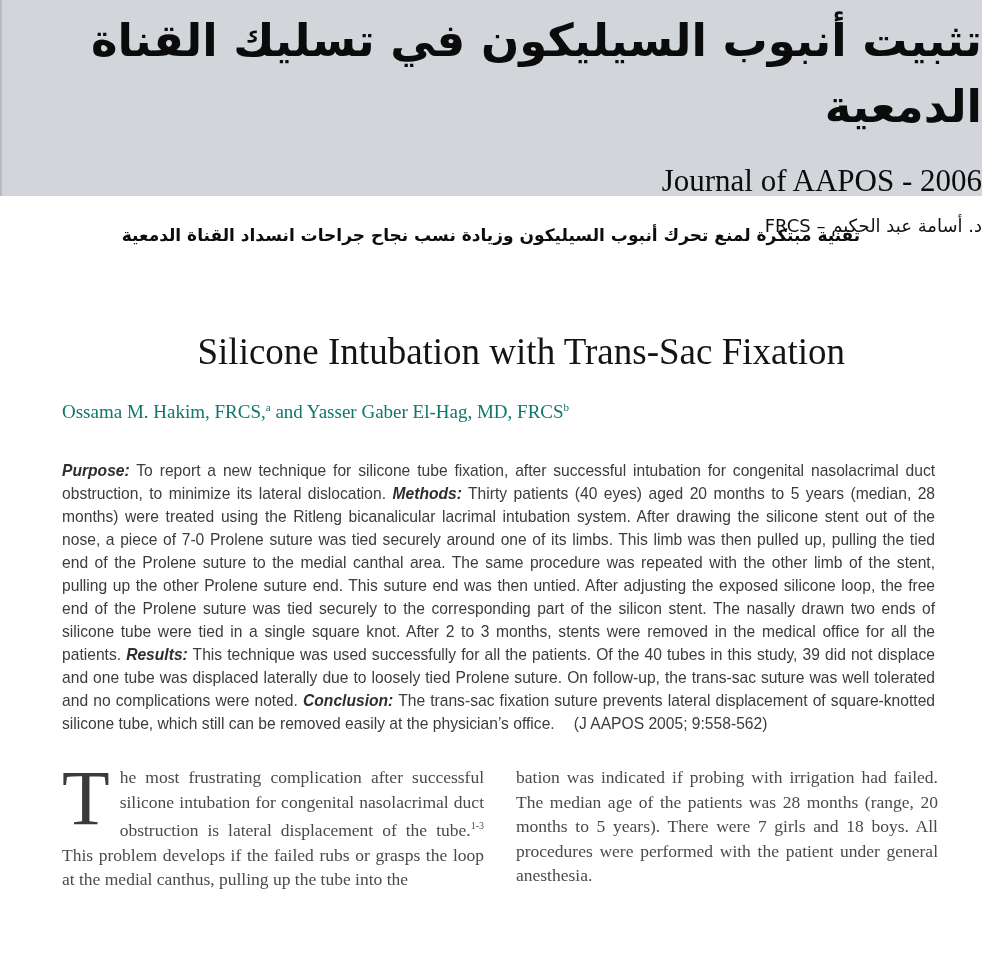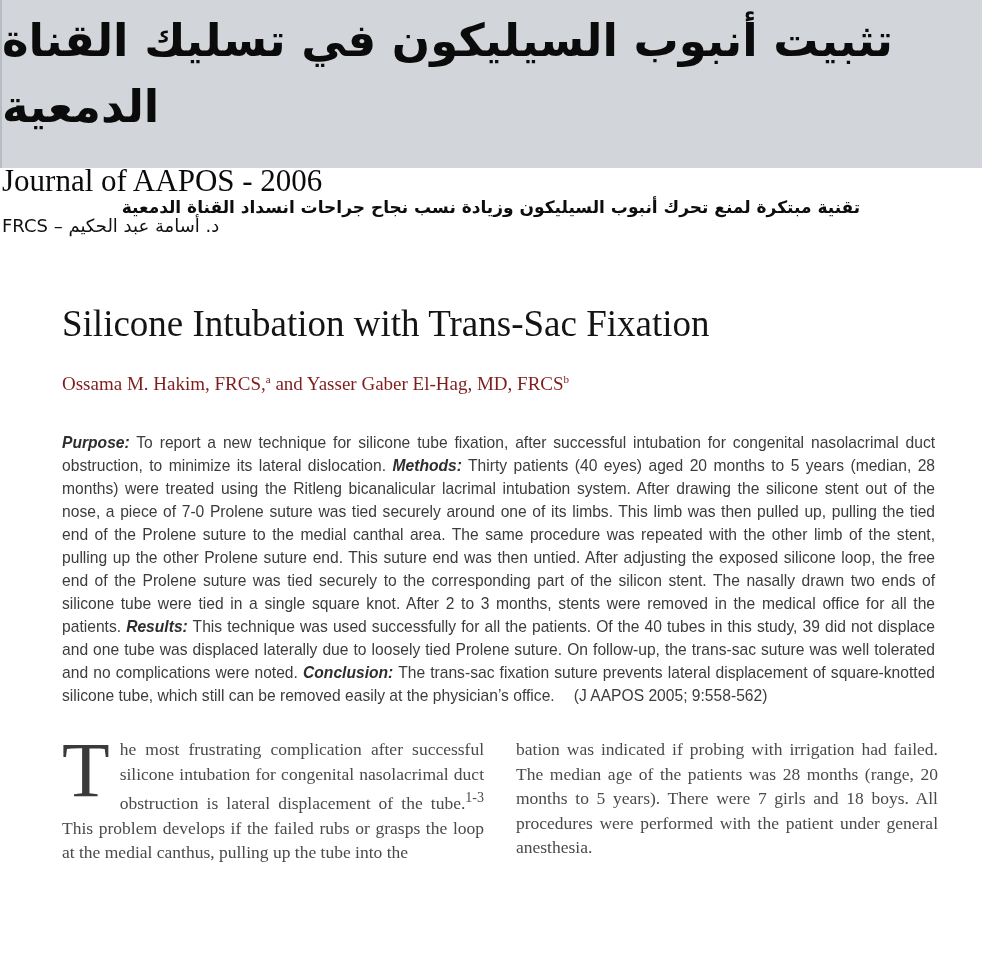--- a/index.html
+++ b/index.html
@@ -10,23 +10,23 @@
     width: 982px;
     height: 967px;
     overflow: hidden;
     background: #ffffff;
     font-family: "Liberation Serif", serif;
   }
 
   
   .banner {
     width: 982px;
-    height: 168px;
+    height: 196px;
     background: #d2d6db;
-    text-align: left;
+    text-align: right;
     border-left: 2px solid #b7bcc2;
   }
   .banner-arabic-title {
     padding-top: 8px;
     font-family: "DejaVu Sans", sans-serif;
     font-weight: bold;
     font-size: 45px;
     line-height: 66px;
     color: #0b0b0b;
     direction: rtl;
@@ -54,33 +54,34 @@
     font-family: "DejaVu Sans", sans-serif;
     font-weight: bold;
     font-size: 17px;
     color: #0d0d0d;
     direction: rtl;
   }
 
   
   .paper-title {
     margin: 84px 137px 0 62px;
+    text-align: right;
     font-family: "Liberation Serif", serif;
     font-weight: normal;
     font-size: 37px;
     line-height: 46px;
     color: #141414;
   }
 
   
   .authors {
     margin: 26px 0 0 62px;
     font-family: "Liberation Serif", serif;
     font-size: 19px;
-    color: #7f1d1d;
+    color: #0f766e;
   }
   .authors sup { font-size: 11px; }
 
   
   .abstract {
     margin: 36px 0 0 62px;
     width: 950px;
     transform: scaleX(0.919);
     transform-origin: 0 0;
     font-family: "Liberation Sans", sans-serif;
@@ -99,21 +100,21 @@
     margin: 30px 44px 0 62px;
   }
   .col {
     flex: 1;
     font-family: "Liberation Serif", serif;
     font-size: 17.5px;
     line-height: 24.5px;
     text-align: justify;
     color: #4a4a4a;
   }
-  .col sup { font-size: 14px; }
+  .col sup { font-size: 10px; }
   .dropcap {
     float: left;
     font-family: "Liberation Serif", serif;
     font-size: 78px;
     line-height: 61px;
     padding: 2px 10px 0 0;
     color: #3a3a3a;
   }
 </style>
 </head>

